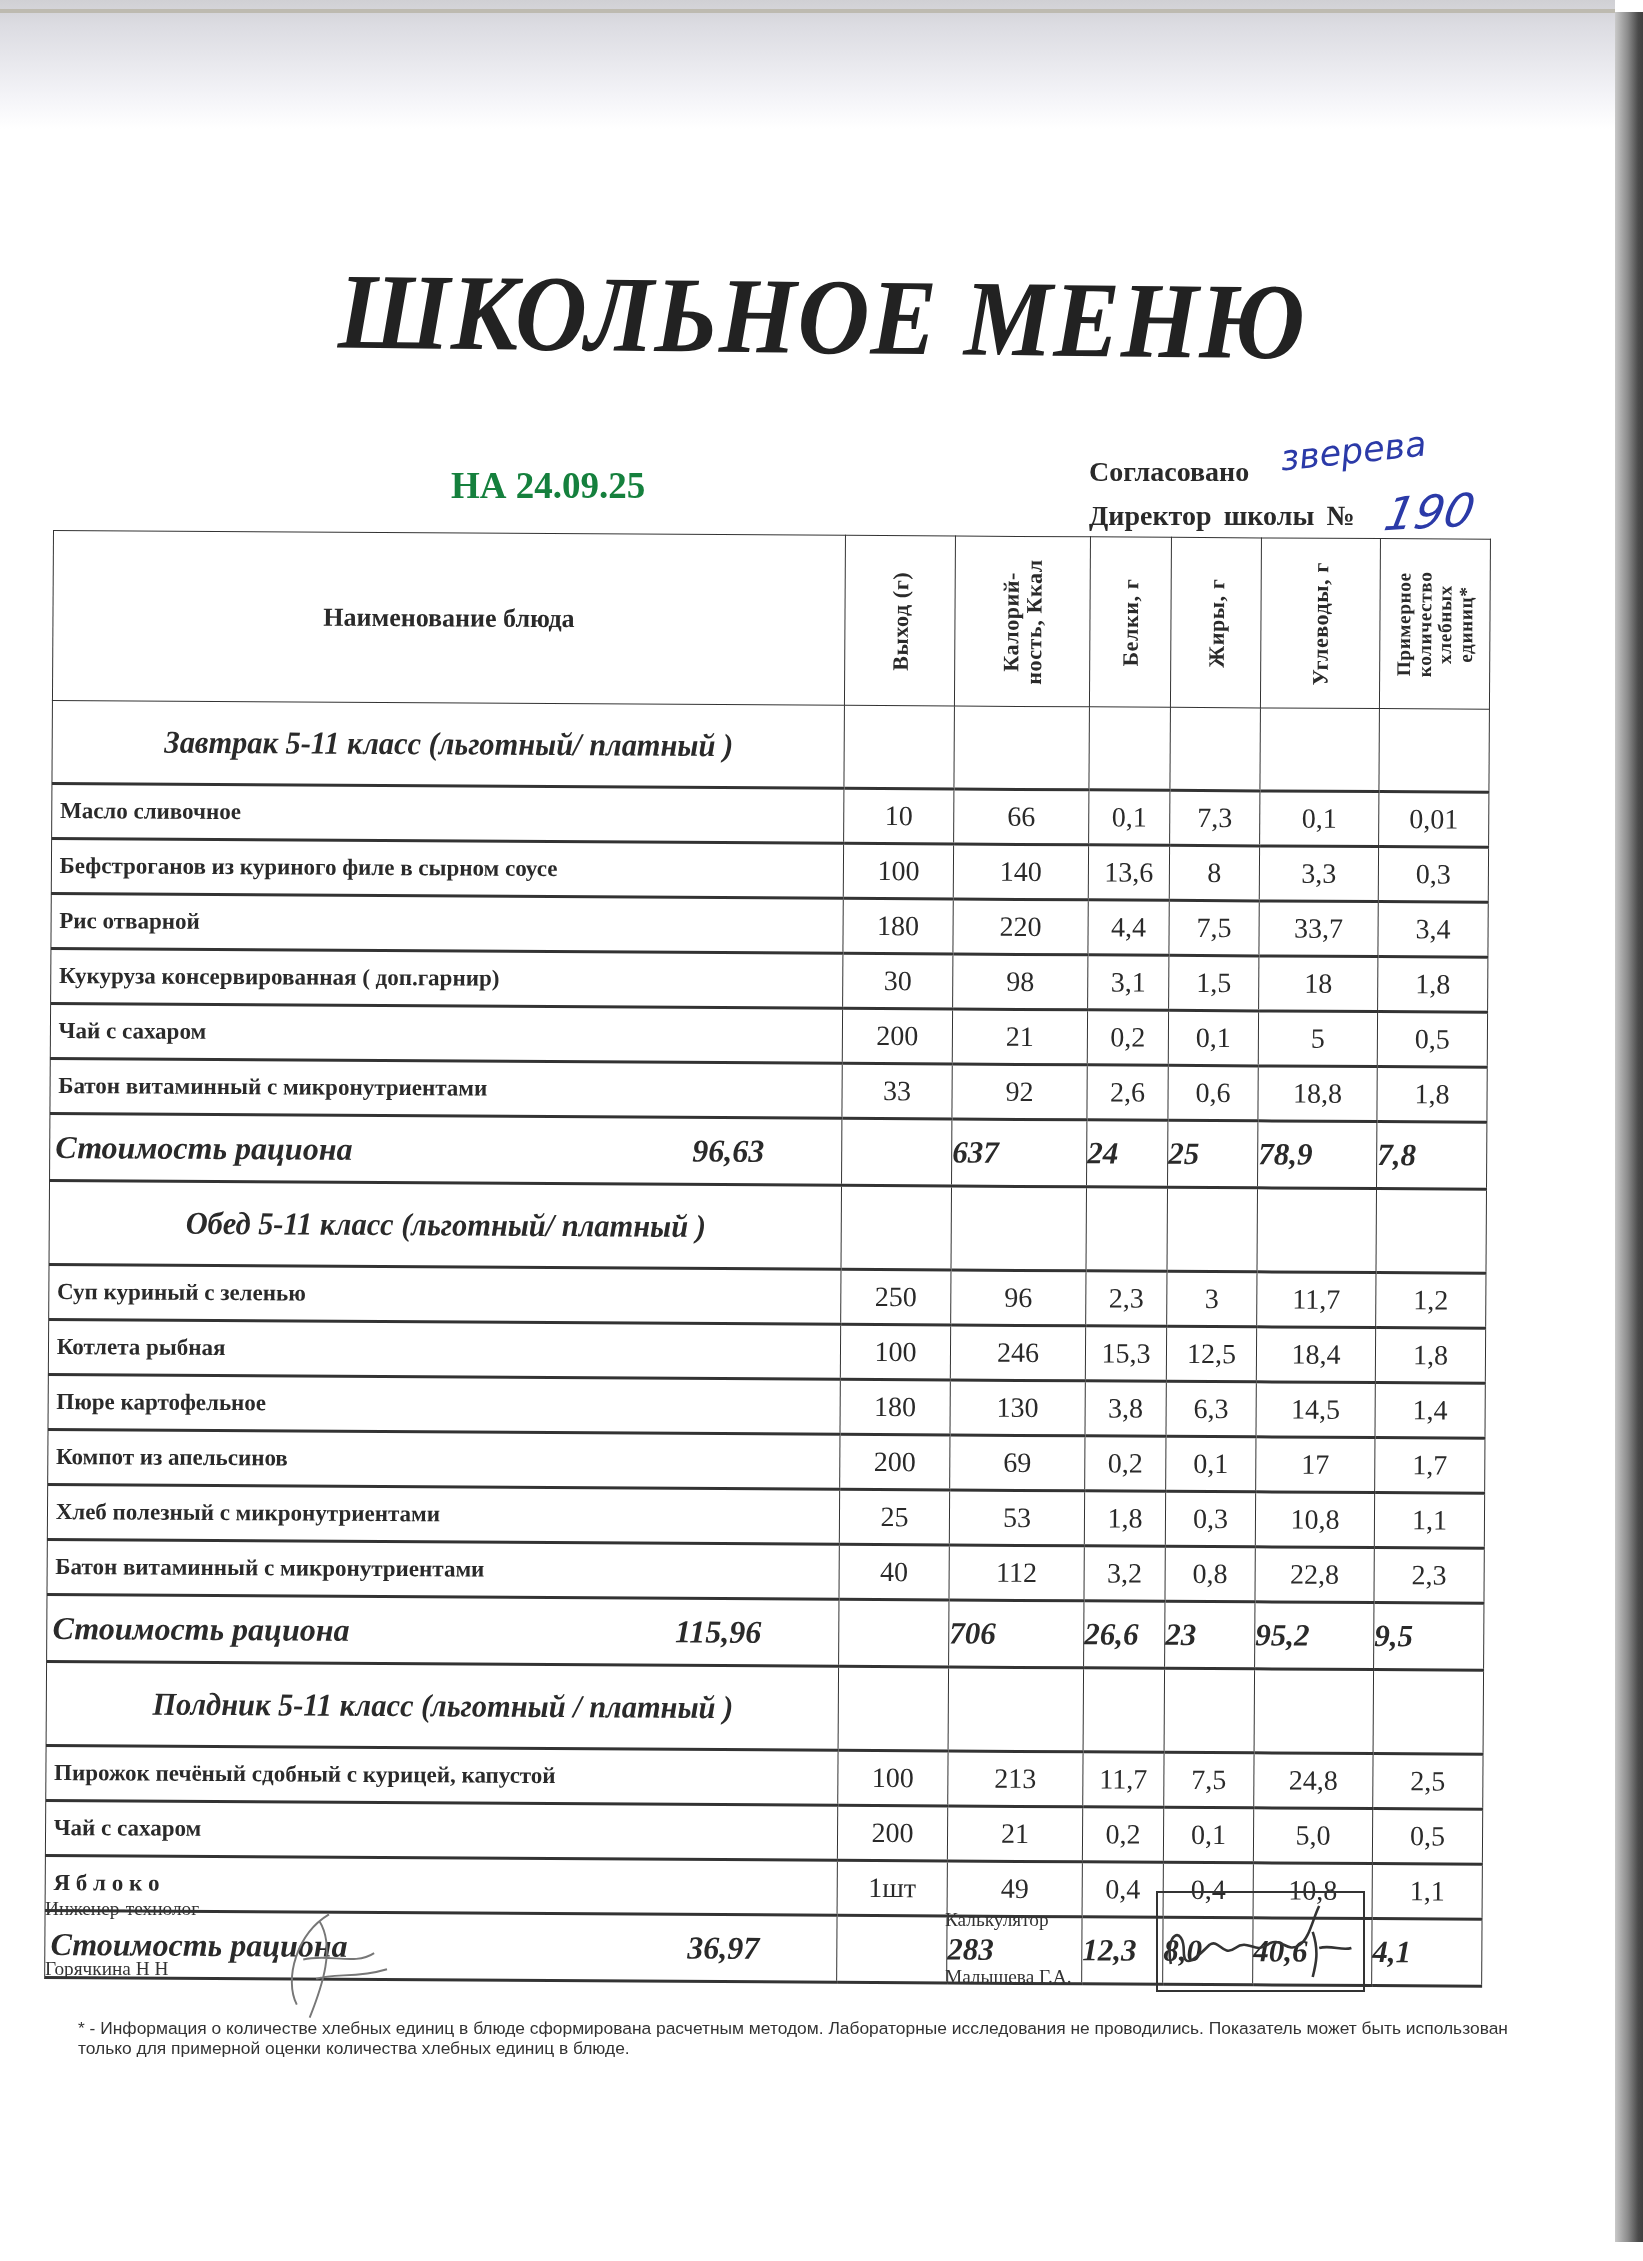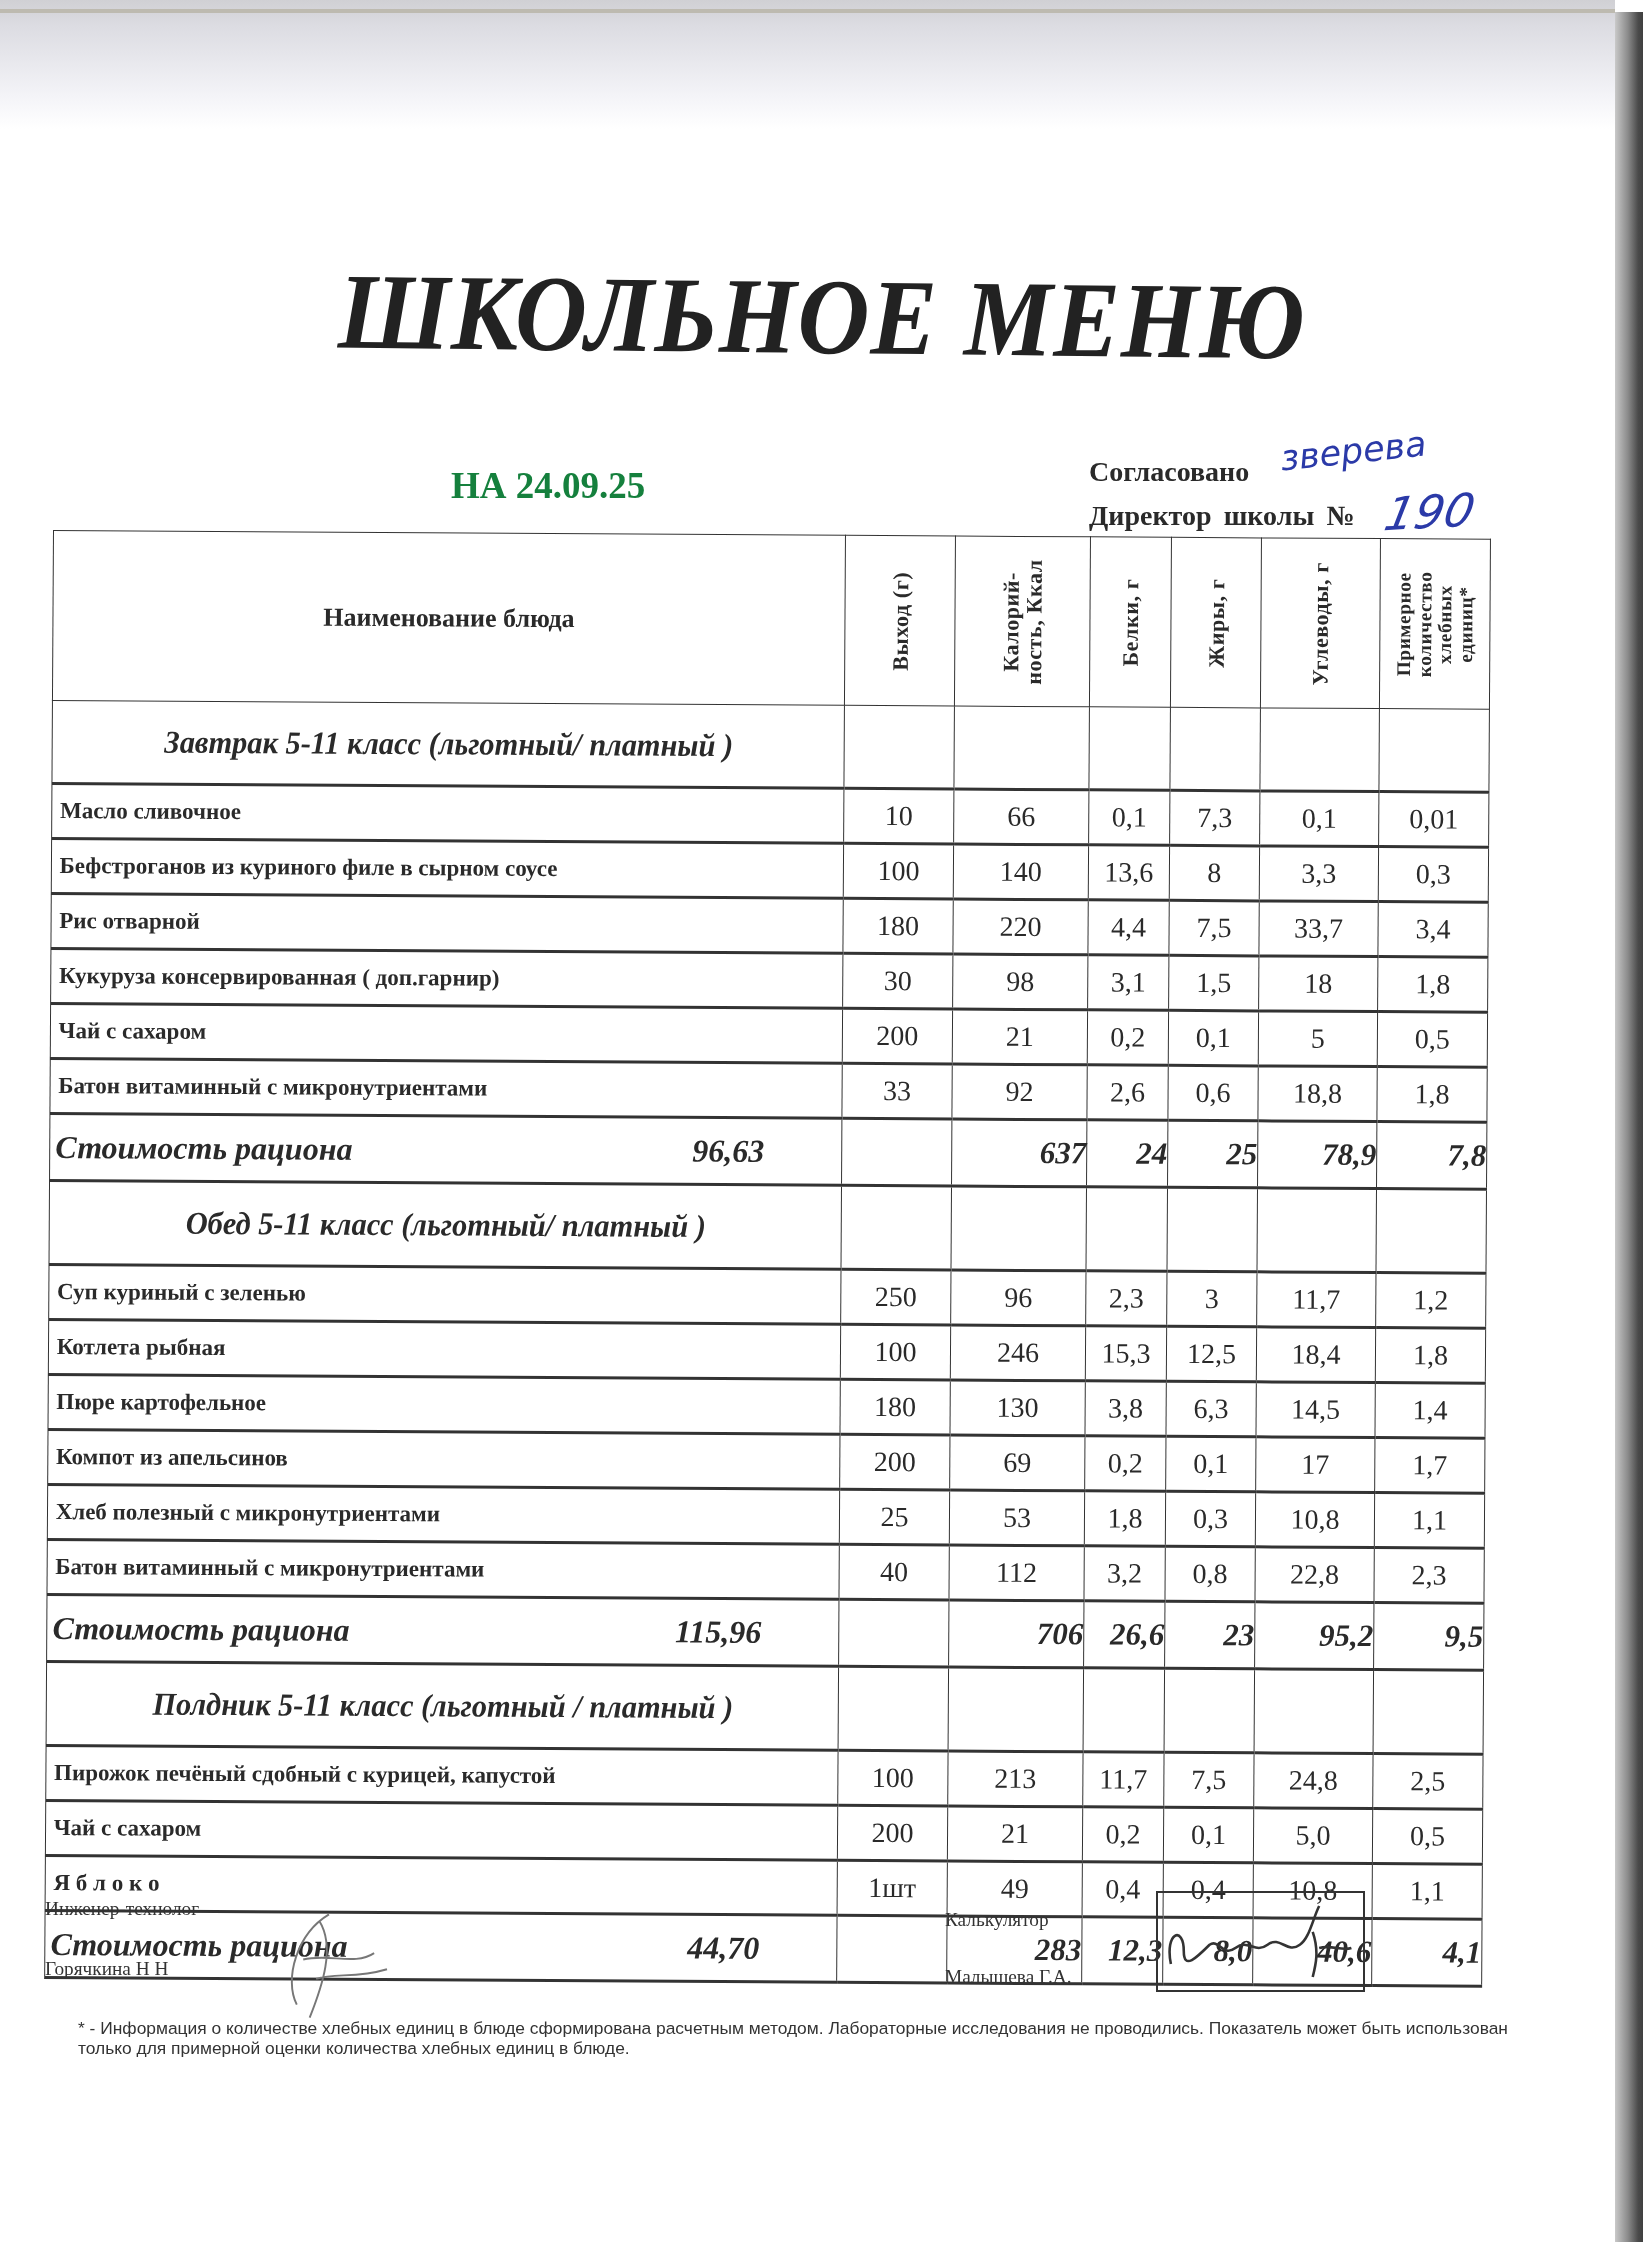--- a/index.html
+++ b/index.html
@@ -71,21 +71,21 @@
   .section-title {
     font-weight: bold; font-style: italic; font-size: 32px; text-align: center;
     transform: scaleX(0.95);
   }
   tr.item td { height: 52px; }
   .dish { font-weight: bold; font-size: 23px; padding-left: 7.7px !important; text-align: left; }
   .num { font-size: 28px; text-align: center; }
   tr.total td { height: 64px; border-bottom-width: 3.2px; }
   .total-label { font-weight: bold; font-style: italic; font-size: 32px; padding-left: 5.2px !important; position: relative; }
   .total-label .cost { position: absolute; right: 77px; top: 50%; transform: translateY(-50%); }
-  .total-num { font-weight: bold; font-style: italic; font-size: 31px; text-align: right; }
+  .total-num { font-weight: bold; font-style: italic; font-size: 31px; text-align: left; }
 
   .sig-label { position: absolute; font-size: 19.3px; color: #333; }
   .sig-stroke { position: absolute; }
   .stamp-box {
     position: absolute; left: 1156px; top: 1891px; width: 205px; height: 97px;
     border: 2.6px solid #333;
   }
   .footnote {
     position: absolute; left: 32px; top: 2018px; width: 1457px;
     font-family: "Liberation Sans", sans-serif; font-size: 17.4px; line-height: 20px; color: #333; margin-left: 46px;
@@ -313,21 +313,21 @@
       <tr class="item">
         <td class="dish">Я б л о к о</td>
         <td class="num">1шт</td>
         <td class="num">49</td>
         <td class="num">0,4</td>
         <td class="num">0,4</td>
         <td class="num">10,8</td>
         <td class="num">1,1</td>
       </tr>
       <tr class="total">
-        <td class="total-label"><span>Стоимость рациона</span><span class="cost">44,70</span></td>
+        <td class="total-label"><span>Стоимость рациона</span><span class="cost">36,97</span></td>
         <td class="total-num"></td>
         <td class="total-num">283</td>
         <td class="total-num">12,3</td>
         <td class="total-num">8,0</td>
         <td class="total-num">40,6</td>
         <td class="total-num">4,1</td>
       </tr>
     </tbody>
 </table>
 

